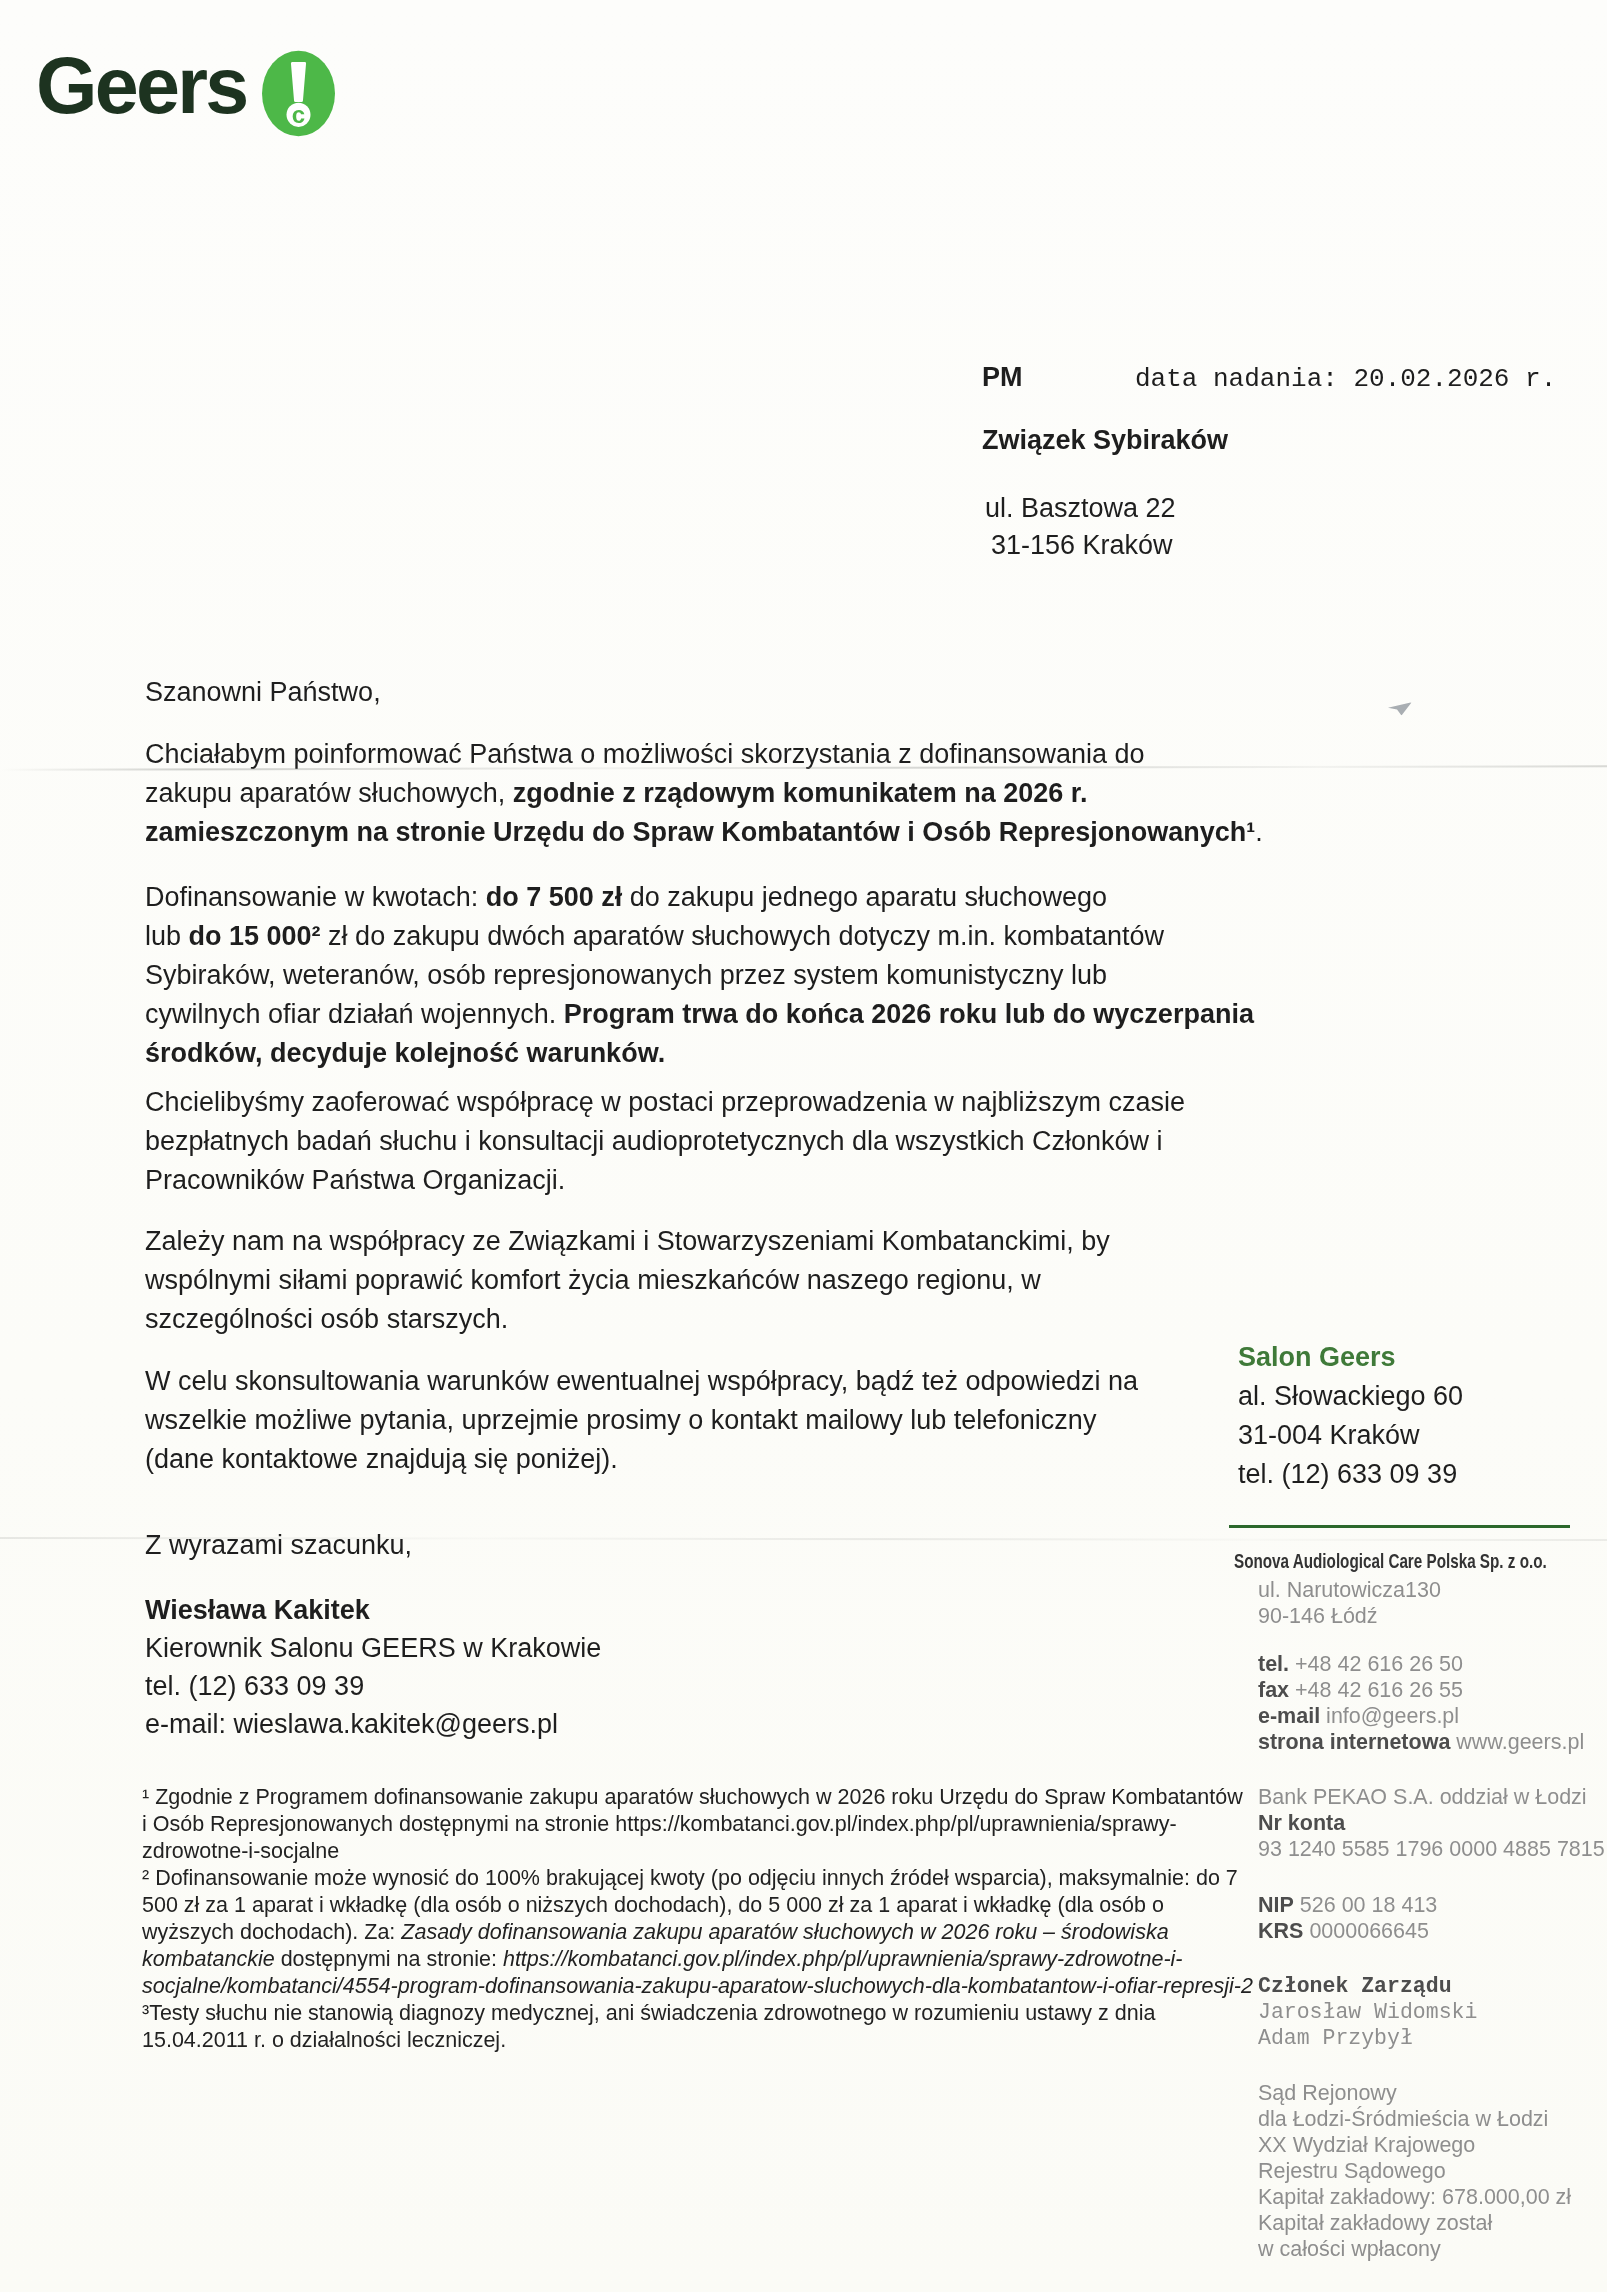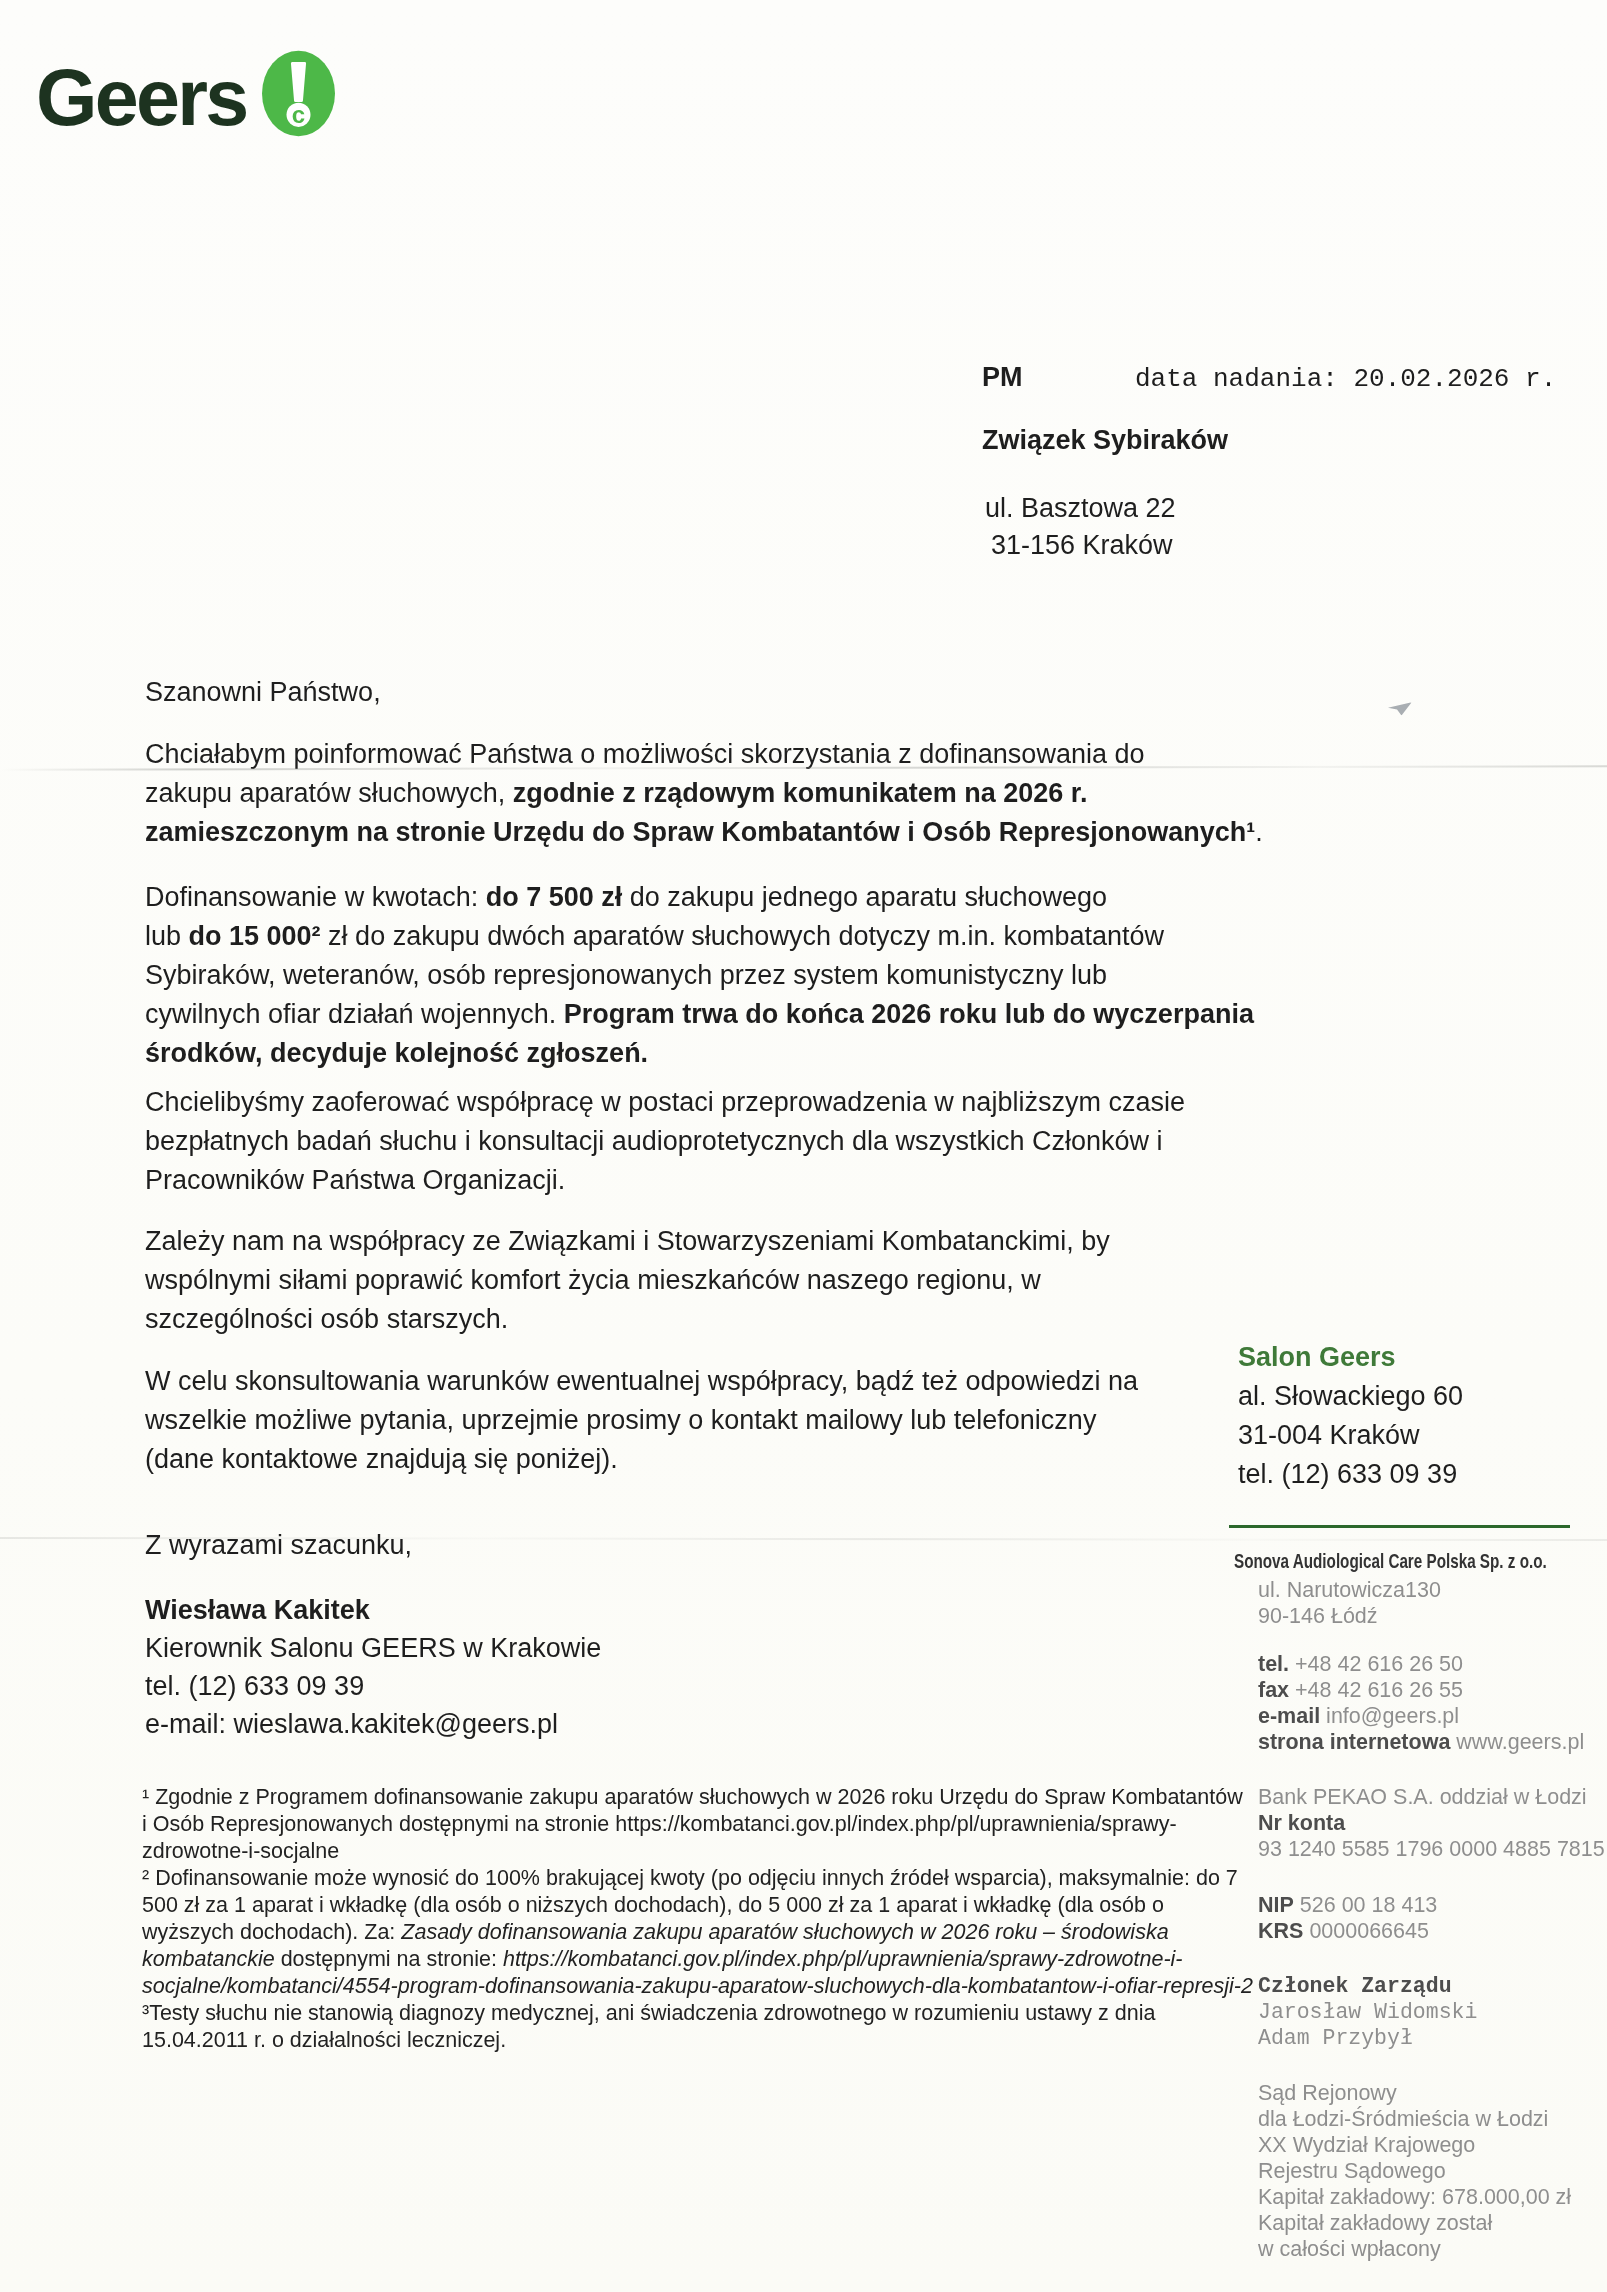--- a/index.html
+++ b/index.html
@@ -4,21 +4,21 @@
 <style>
   html,body{margin:0;padding:0;background:#ffffff;}
   .page{
     position:relative; width:1608px; height:2293px; overflow:hidden;
     background:linear-gradient(180deg,#fdfdfb 0%,#fcfcf8 60%,#fbfbf6 100%);
     font-family:"Liberation Sans","DejaVu Sans",sans-serif;
     color:#1e1e1e;
   }
   
   .logo-text{
-    position:absolute; left:36px; top:57px;
+    position:absolute; left:36px; top:45px;
     font-size:79px; line-height:82px; font-weight:700;
     letter-spacing:-2.7px; color:#1d3320;
   }
   .logo-mark{position:absolute; left:262px; top:50px; width:73px; height:87px;}
   
   .meta{position:absolute; font-size:27px; line-height:32px; white-space:nowrap;}
   .pm{left:982px; top:361px; font-weight:700;}
   .date{left:1135px; top:363px; font-size:26px;font-family:Liberation Mono, monospace;}
   .recipient{left:982px; top:424px; font-weight:700;}
   .street{left:985px; top:492px;}
@@ -85,21 +85,21 @@
   <div class="body-text p1">
       <div class="line"><span>Chciałabym poinformować Państwa o możliwości skorzystania z dofinansowania do</span></div>
       <div class="line"><span>zakupu aparatów słuchowych, </span><span class="b">zgodnie z rządowym komunikatem na 2026 r.</span></div>
       <div class="line"><span class="b">zamieszczonym na stronie Urzędu do Spraw Kombatantów i Osób Represjonowanych¹</span><span>.</span></div>
     </div>
   <div class="body-text p2">
       <div class="line"><span>Dofinansowanie w kwotach: </span><span class="b">do 7 500 zł</span><span> do zakupu jednego aparatu słuchowego</span></div>
       <div class="line"><span>lub </span><span class="b">do 15 000²</span><span> zł do zakupu dwóch aparatów słuchowych dotyczy m.in. kombatantów</span></div>
       <div class="line"><span>Sybiraków, weteranów, osób represjonowanych przez system komunistyczny lub</span></div>
       <div class="line"><span>cywilnych ofiar działań wojennych. </span><span class="b">Program trwa do końca 2026 roku lub do wyczerpania</span></div>
-      <div class="line"><span class="b">środków, decyduje kolejność zgłoszeń.</span></div>
+      <div class="line"><span class="b">środków, decyduje kolejność warunków.</span></div>
     </div>
   <div class="body-text p3">
       <div class="line"><span>Chcielibyśmy zaoferować współpracę w postaci przeprowadzenia w najbliższym czasie</span></div>
       <div class="line"><span>bezpłatnych badań słuchu i konsultacji audioprotetycznych dla wszystkich Członków i</span></div>
       <div class="line"><span>Pracowników Państwa Organizacji.</span></div>
     </div>
   <div class="body-text p4">
       <div class="line"><span>Zależy nam na współpracy ze Związkami i Stowarzyszeniami Kombatanckimi, by</span></div>
       <div class="line"><span>wspólnymi siłami poprawić komfort życia mieszkańców naszego regionu, w</span></div>
       <div class="line"><span>szczególności osób starszych.</span></div>

